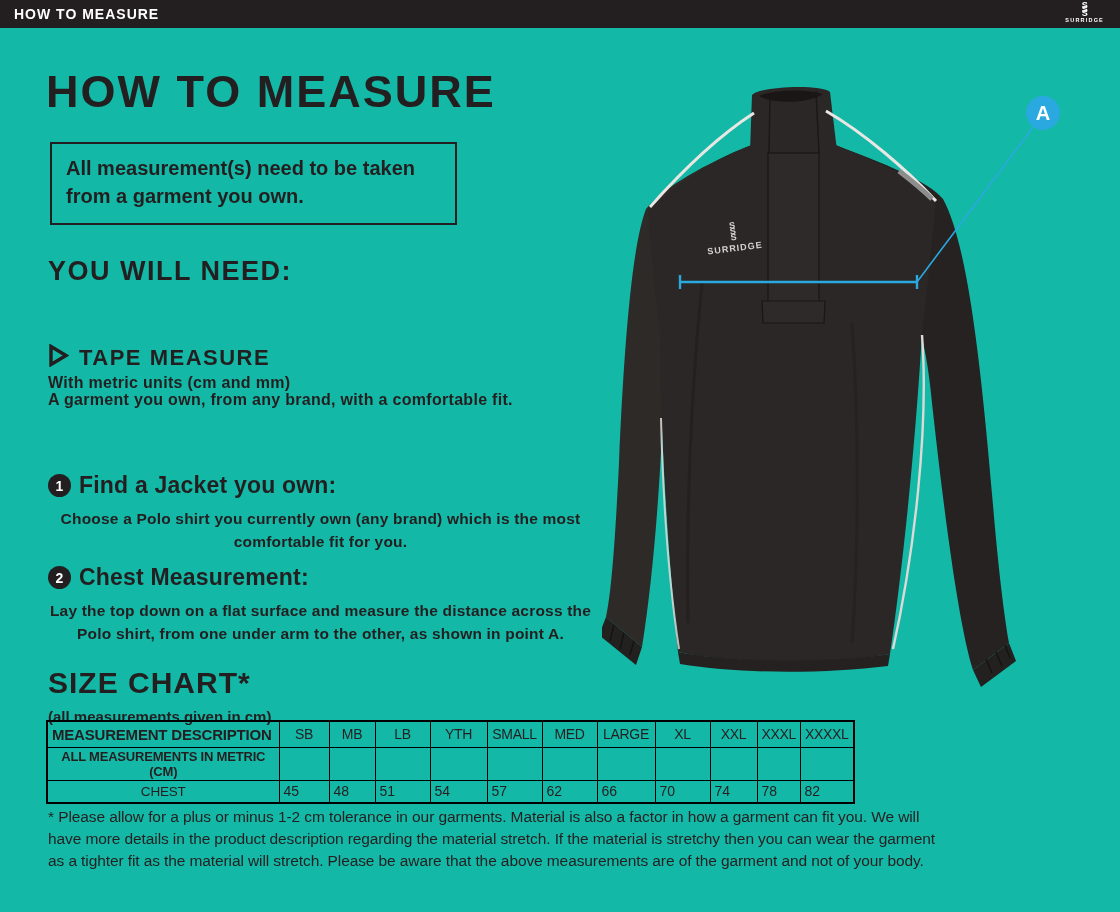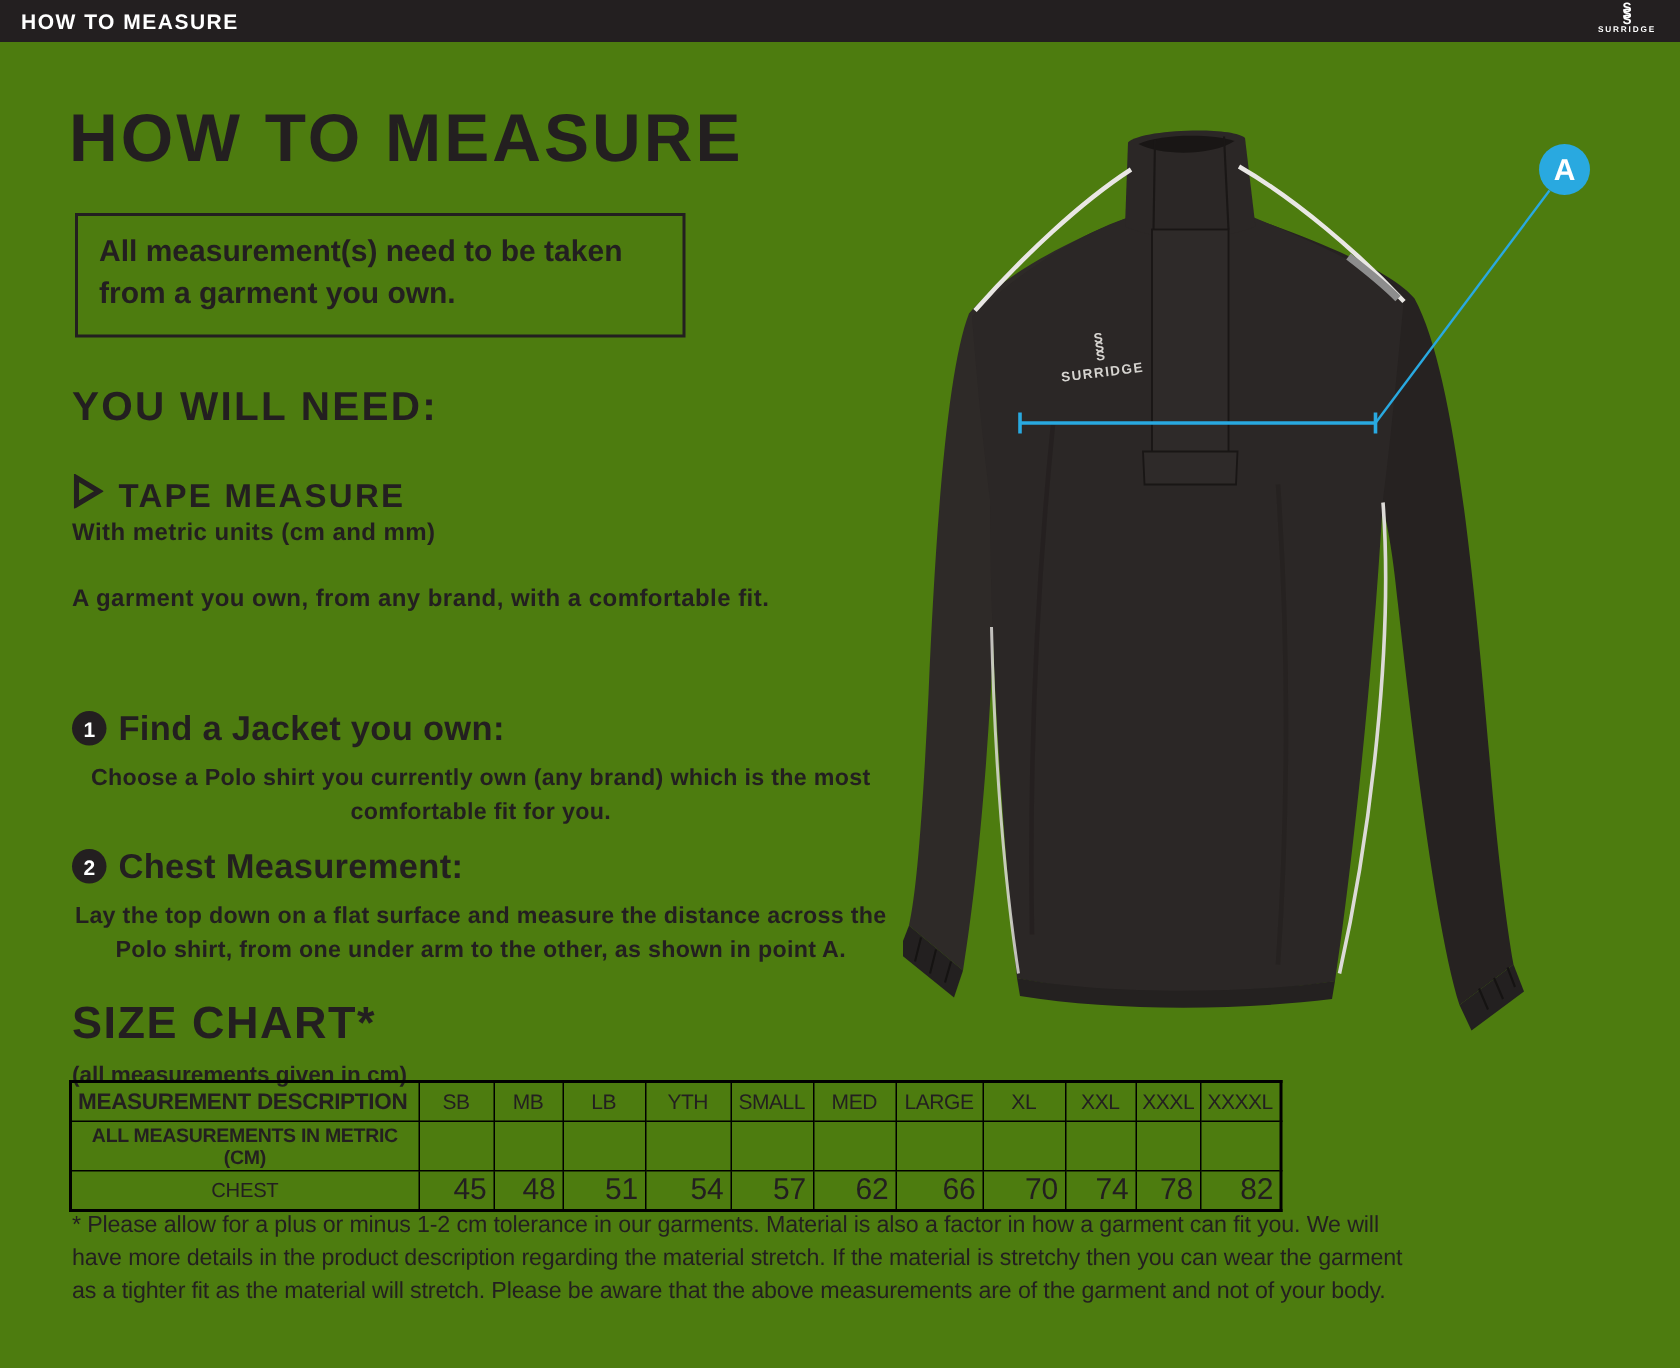--- a/index.html
+++ b/index.html
@@ -1,35 +1,35 @@
 <!DOCTYPE html>
 <html><head>
 <meta charset="utf-8">
 <style>
   * { margin:0; padding:0; box-sizing:border-box; }
   html,body { background:#ffffff; }
   body { font-family:"Liberation Sans", sans-serif; color:#231f20; }
-  .page { position:relative; width:1120px; height:912px; background:#4d7c0f; overflow:hidden; }
+  .page { position:relative; width:1120px; height:912px; background:#14b8a6; overflow:hidden; }
 
   
   .topbar { position:absolute; left:0; top:0; width:1120px; height:28px; background:#231f20;
             display:flex; align-items:center; justify-content:space-between; padding:0 10px 0 14px; }
   .topbar-title { color:#fff; font-size:14px; font-weight:700; letter-spacing:1px; }
   .brand { display:flex; flex-direction:column; align-items:center; line-height:1; margin-right:6px; }
   .brand-mark { color:#fff; font-weight:800; font-size:9px; letter-spacing:0; line-height:0.42; text-align:center; }
   .brand-name { color:#fff; font-size:5.5px; font-weight:700; letter-spacing:1.2px; margin-top:3px; }
 
   
   .h1 { position:absolute; left:46px; top:66px; font-size:45px; font-weight:800; letter-spacing:2px; }
   .notice { position:absolute; left:50px; top:142px; width:407px; border:2px solid #231f20; padding:11px 14px 13px 14px;
             font-size:20px; font-weight:700; line-height:1.38; }
   .ywn-heading { position:absolute; left:48px; top:256px; font-size:27px; font-weight:800; letter-spacing:1.5px; }
 
   .need-item { position:absolute; left:48px; }
-  .need-row { display:flex; align-items:flex-end; gap:10px; }
+  .need-row { display:flex; align-items:center; gap:10px;margin-top:28px; }
   .need-label { font-size:22px; font-weight:800; letter-spacing:1.5px; }
   .need-desc { font-size:16px; font-weight:700; letter-spacing:0.3px; margin-top:3px; }
   #need-0 { top:316px; }
   #need-1 { top:388px; }
 
   .step { position:absolute; left:48px; width:545px; }
   #step-0 { top:472px; }
   #step-1 { top:564px; }
   .step-head { display:flex; align-items:center; gap:8px; }
   .step-num { width:23px; height:23px; border-radius:50%; background:#231f20; color:#fff; font-size:14px; font-weight:800;
@@ -42,21 +42,21 @@
   .sc-sub { font-size:15px; font-weight:700; }
 
   
   table.size { position:absolute; left:46px; top:720px; width:807px; border-collapse:collapse; table-layout:fixed;
                border:2px solid #000; }
   table.size th, table.size td { border:1.5px solid #000; padding:1px 4px; font-family:"Liberation Sans",sans-serif; }
   th.desc-h { text-align:left; font-size:15px; font-weight:700; letter-spacing:-0.2px; height:26px; }
   th.size-h { text-align:center; font-size:14px; font-weight:400; letter-spacing:-0.3px; }
   td.row-label { text-align:center; font-size:13px; font-weight:700; letter-spacing:-0.2px; height:22px; }
   td.row-label.thin { font-weight:400; font-size:13.5px; }
-  td.val { text-align:right; font-size:20px; font-weight:400; height:23px; }
+  td.val { text-align:left; font-size:14px; font-weight:400; height:23px; }
 
   .footnote { position:absolute; left:48px; top:806px; width:892px; font-size:15.5px; font-weight:400;
               line-height:1.42; letter-spacing:-0.1px; color:#231f20; }
 
   
   .diagram { position:absolute; left:602px; top:83px; width:470px; height:625px; }
 </style>
 </head>
 <body>
 

